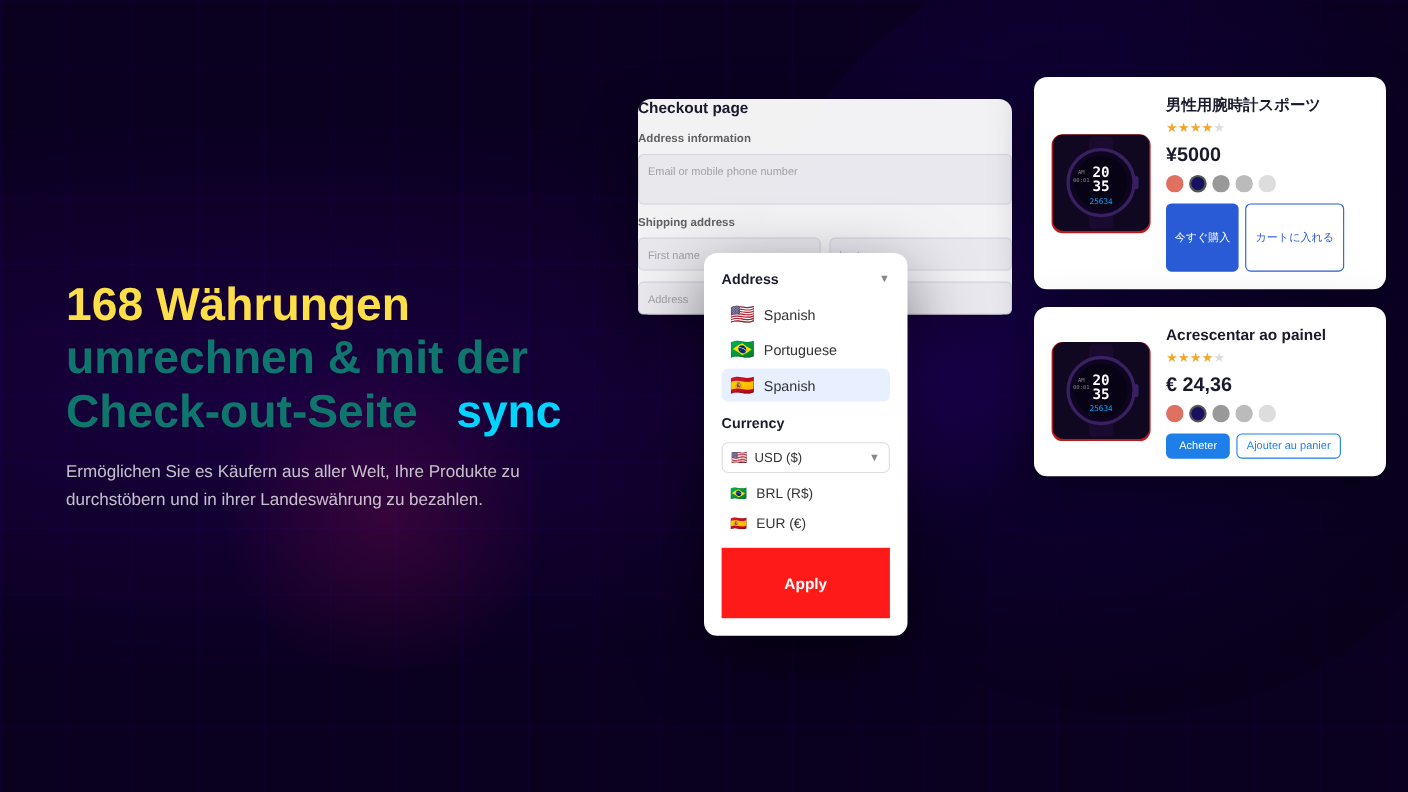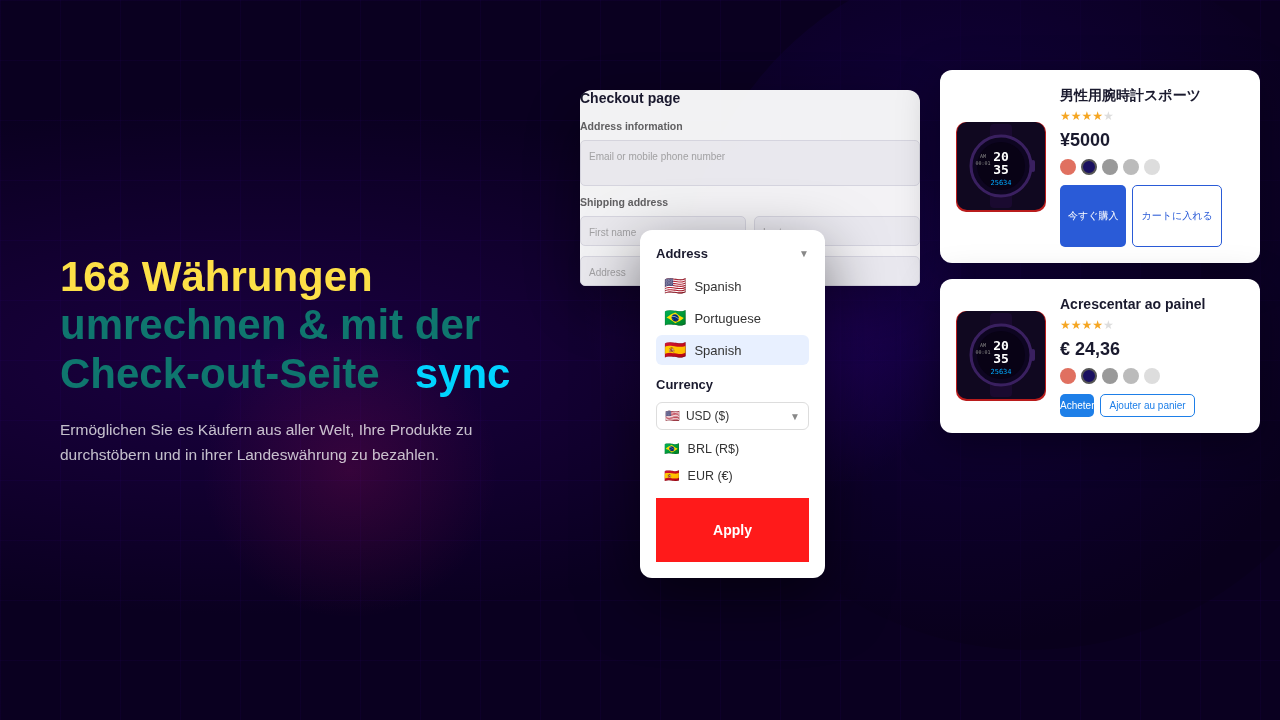--- a/index.html
+++ b/index.html
@@ -360,21 +360,21 @@
       font-size: 10px;
       cursor: pointer;
       font-weight: 500;
     }
 
     .btn-french-primary {
       background: #1e7fe8;
       color: white;
       border: none;
       border-radius: 5px;
-      padding: 5px 0;
+      padding: 5px 12px;
       font-size: 10px;
       cursor: pointer;
       font-weight: 500;
     }
 
     .btn-french-secondary {
       background: white;
       color: #1e7fe8;
       border: 1px solid #1e7fe8;
       border-radius: 5px;

